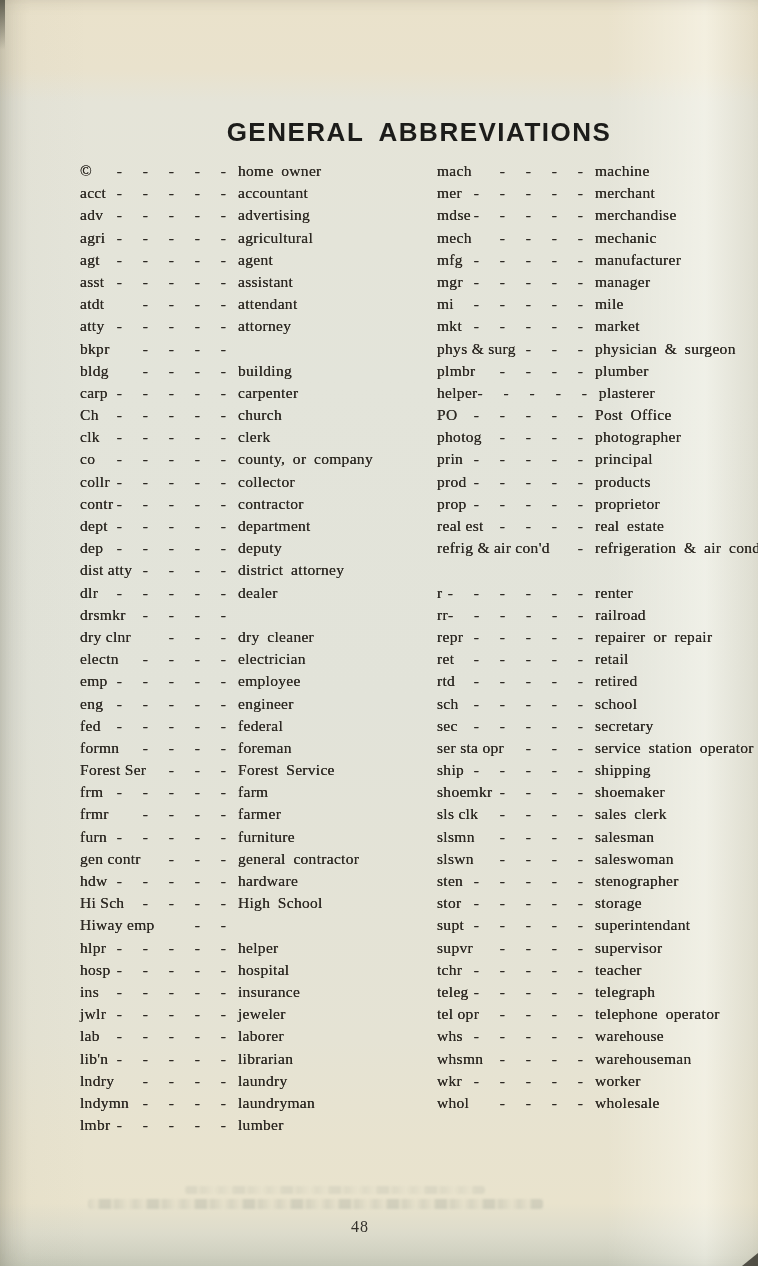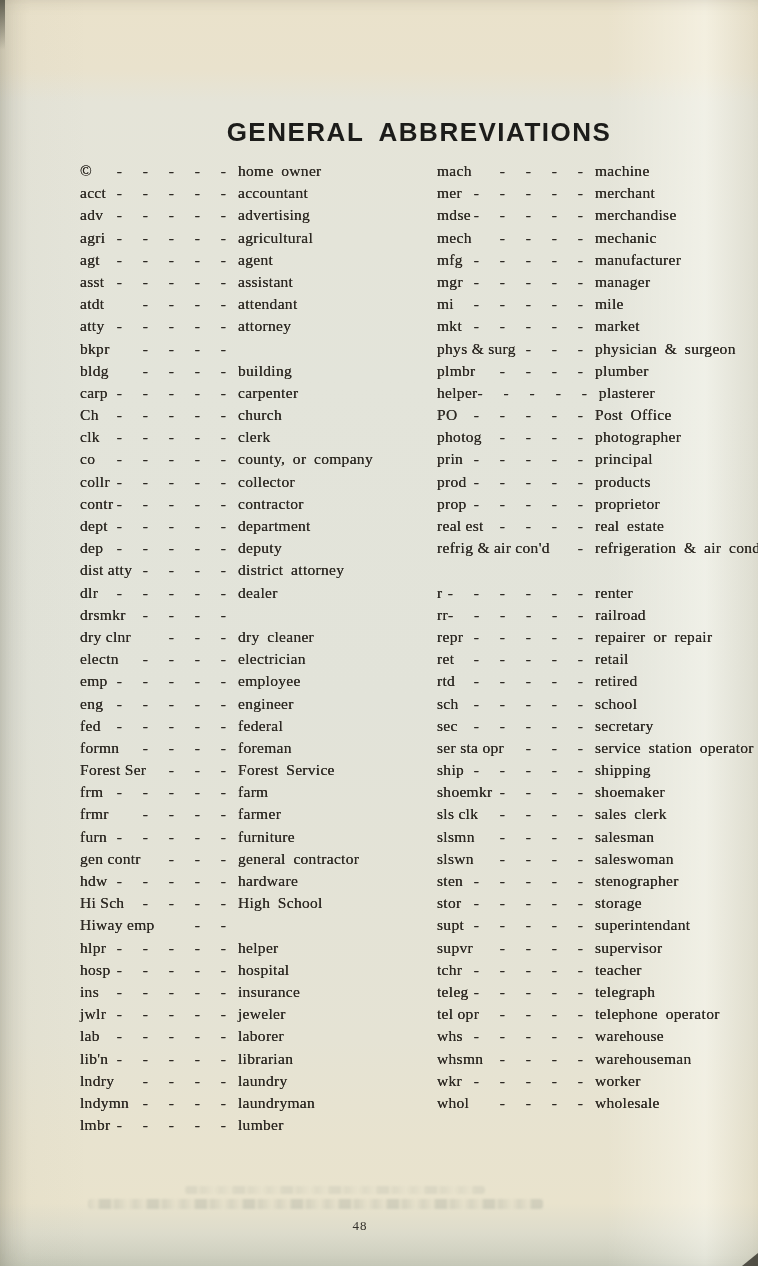--- a/index.html
+++ b/index.html
@@ -88,21 +88,21 @@
     white-space: normal;
     padding-left: 58px;
     text-indent: -58px;
   }
   .page-number {
     position: absolute;
     top: 1218px;
     left: 80px;
     width: 560px;
     text-align: center;
-    font-size: 13px;
+    font-size: 16px;
     letter-spacing: 1px;
     color: #33302a;
   }
   
   .ghost {
     position: absolute;
     filter: blur(1.3px);
     opacity: 0.38;
     transform: scaleX(-1);
     pointer-events: none;

